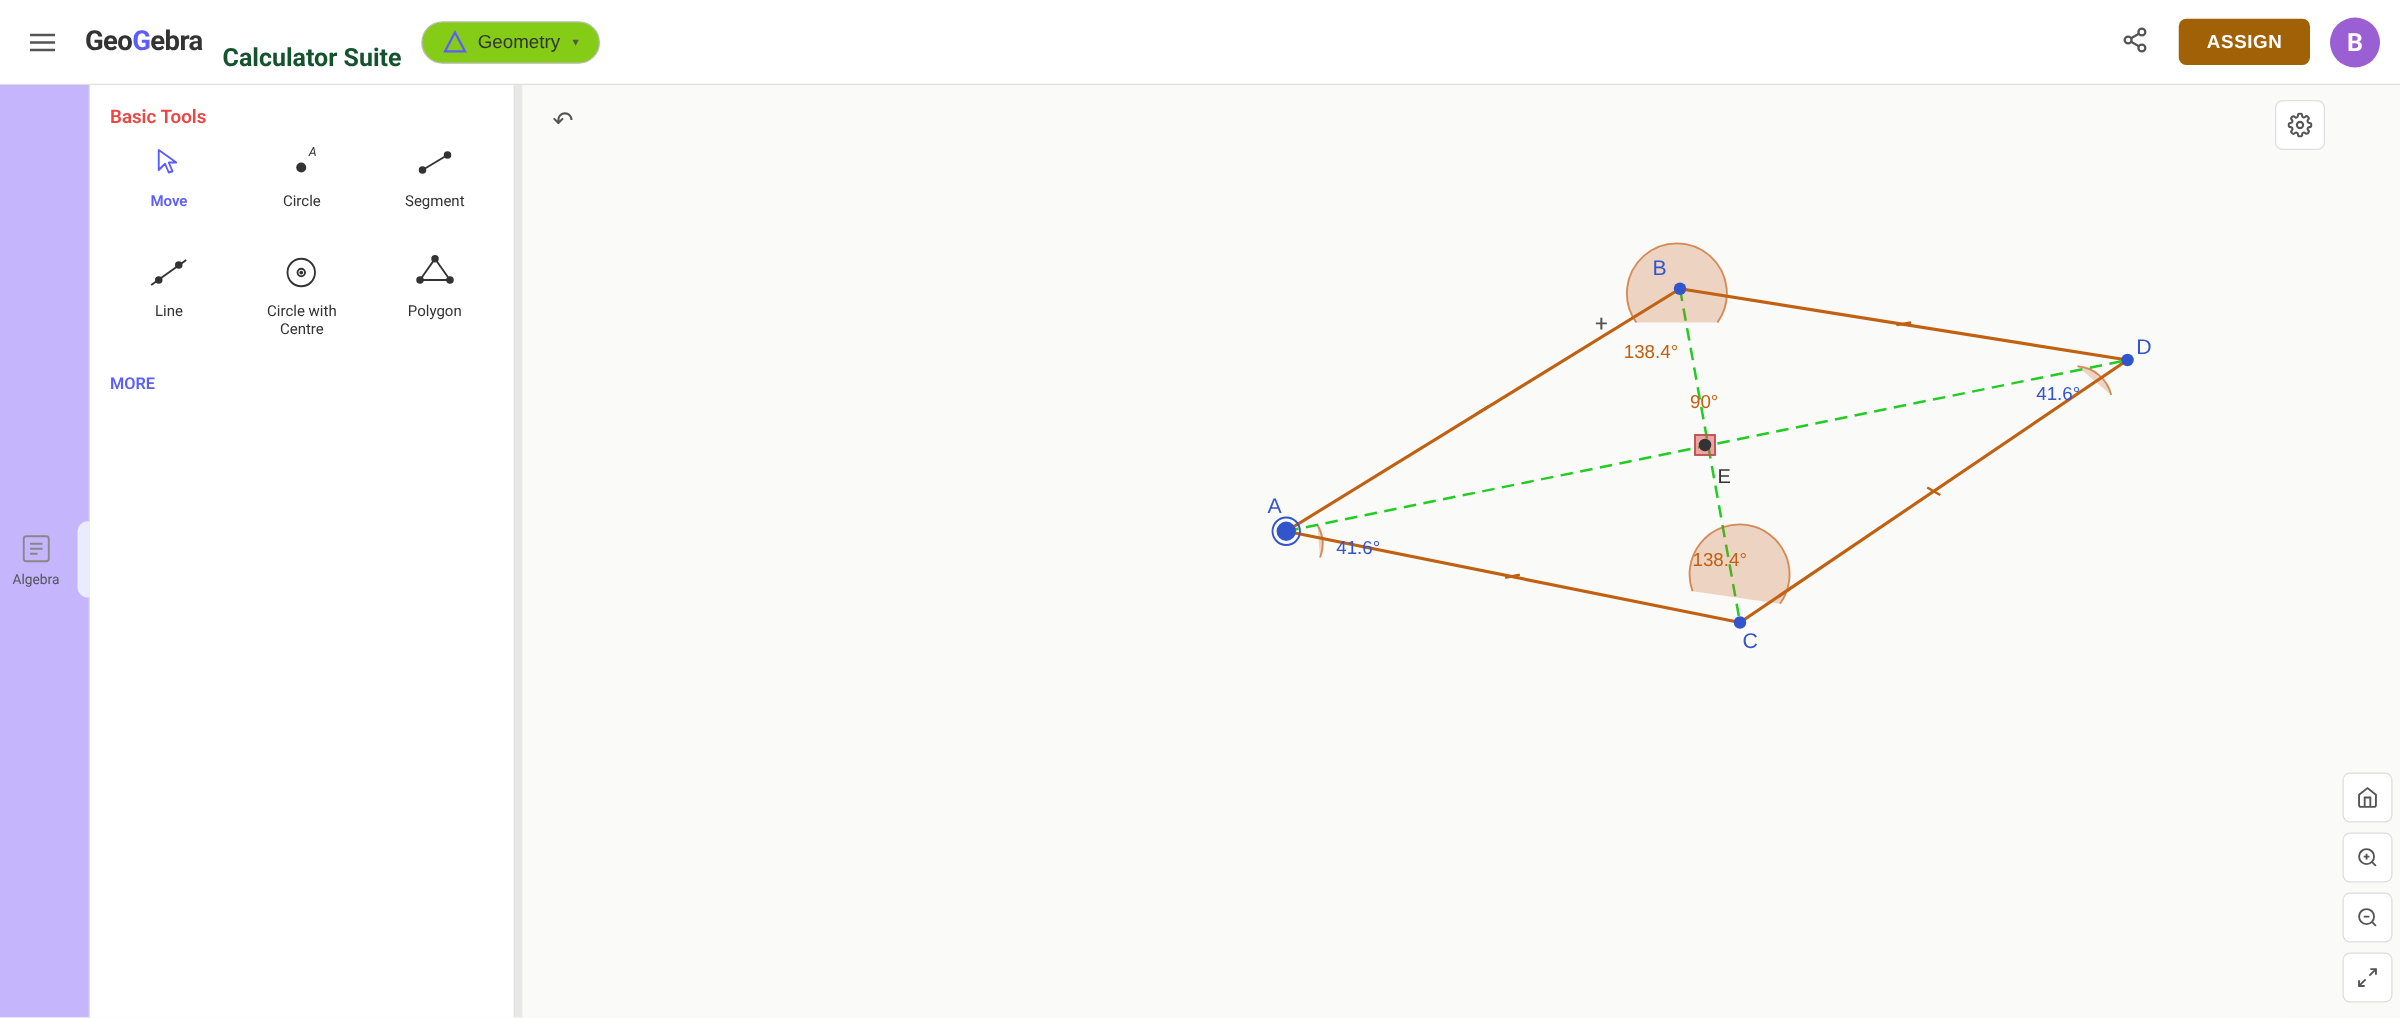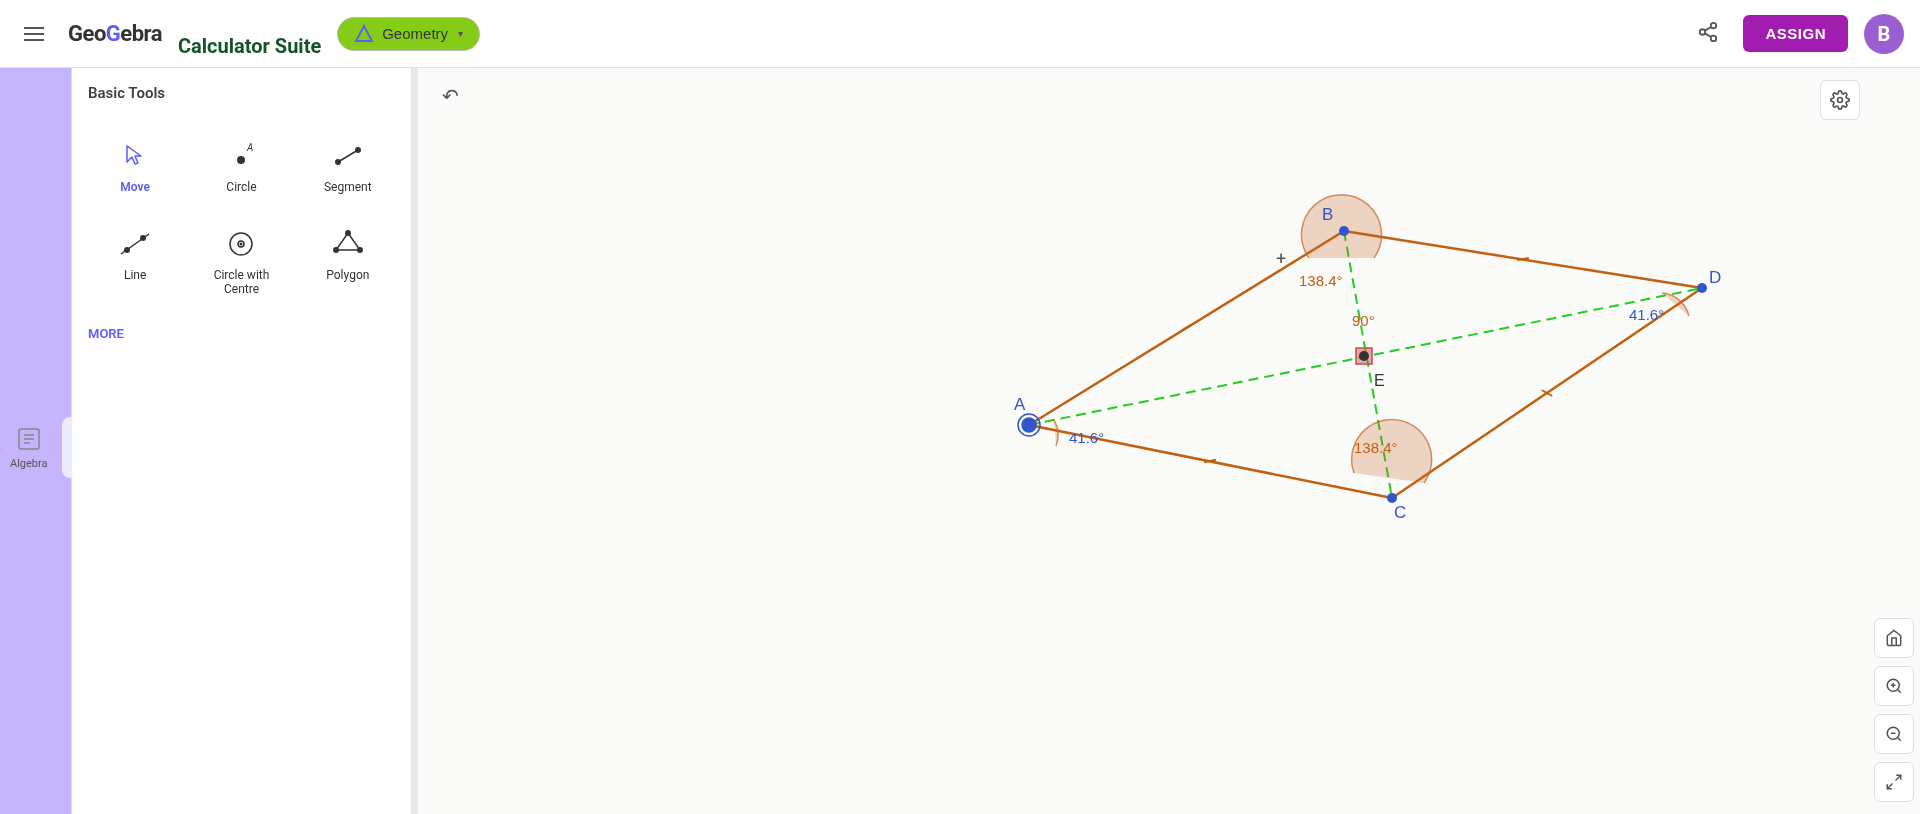--- a/index.html
+++ b/index.html
@@ -62,21 +62,21 @@
     }
     .header-spacer { flex: 1; }
     .header-share-btn {
       background: none;
       border: none;
       cursor: pointer;
       padding: 8px;
       color: #555;
     }
     .assign-btn {
-      background: #a21caf;
+      background: #a16207;
       color: #fff;
       border: none;
       border-radius: 6px;
       padding: 10px 22px;
       font-size: 15px;
       font-weight: 700;
       cursor: pointer;
       letter-spacing: 0.5px;
     }
     .user-avatar {
@@ -133,22 +133,22 @@
     .tools-panel {
       width: 340px;
       background: #fff;
       border-right: 1px solid #e0e0e0;
       padding: 16px;
       overflow-y: auto;
     }
     .tools-title {
       font-size: 15px;
       font-weight: 600;
-      color: #404040;
-      margin-bottom: 26px;
+      color: #ef4444;
+      margin-bottom: 0;
     }
     .tools-grid {
       display: grid;
       grid-template-columns: repeat(3, 1fr);
       gap: 12px;
       margin-bottom: 16px;
     }
     .tool-item {
       display: flex;
       flex-direction: column;

